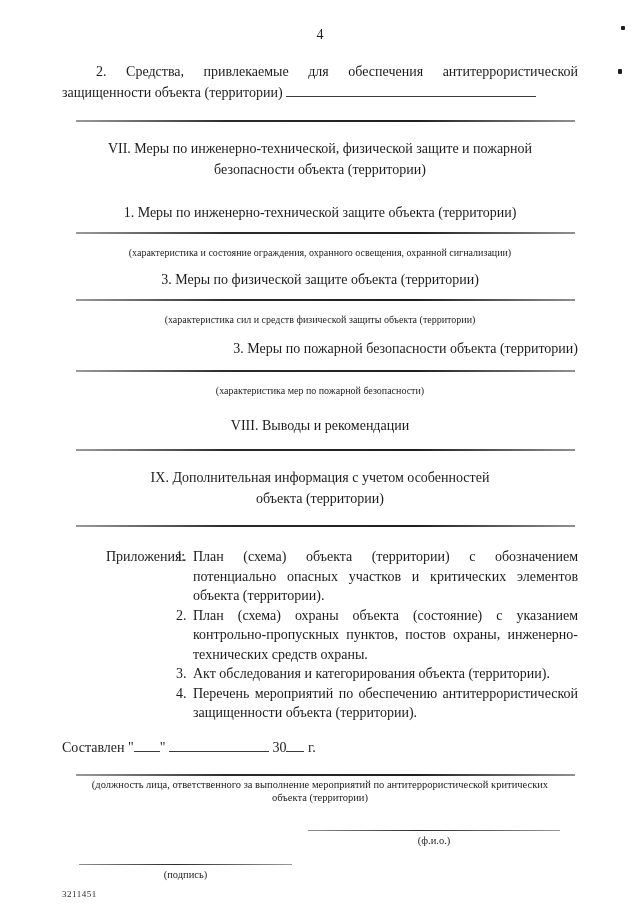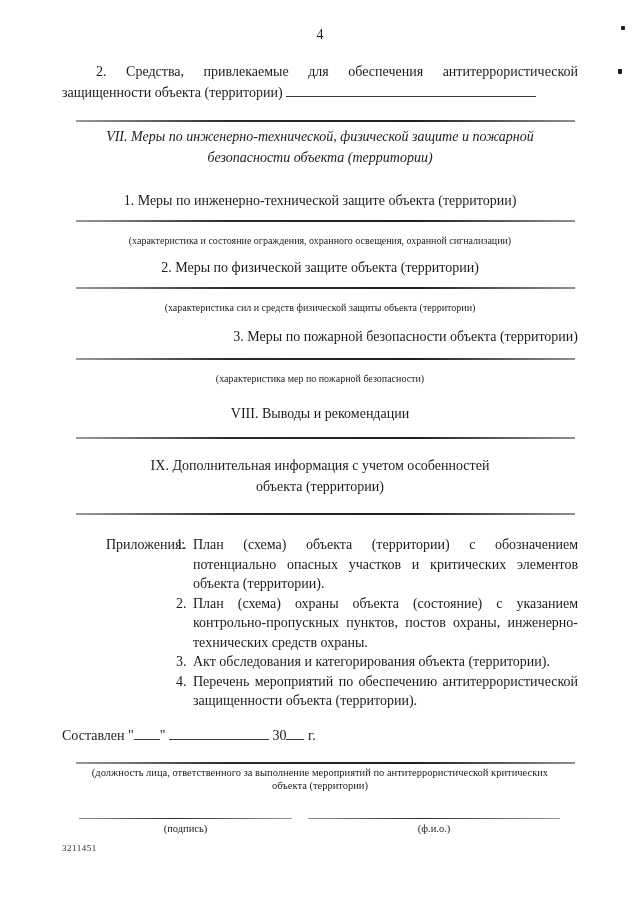--- a/index.html
+++ b/index.html
@@ -35,36 +35,36 @@
   .rule.mt13{margin-top:13px;}
   .rule.mt16{margin-top:16px;}
   .caption{
     font-size:10px;
     line-height:13px;
     text-align:center;
     margin-top:12px;
     color:#222;
   }
   .heading{text-align:center;font-weight:normal;font-size:14px;margin:0;}
-  .h-vii{margin-top:4px;font-style:italic;}
+  .h-vii{margin-top:16px;}
   .h-sub1{margin-top:22px;}
   .h-sub2{margin-top:10px;}
   .h-sub3{margin-top:12px;text-align:right;}
   .h-viii{margin-top:18px;}
   .h-ix{margin-top:16px;}
   .appendix{display:flex;margin-top:20px;line-height:19.5px;}
   .app-label{margin-left:44px;flex:none;width:70px;}
   .app-list{flex:1;}
   .app-item{display:flex;}
   .app-num{flex:none;width:17px;}
   .app-text{flex:1;text-align:justify;}
   .composed{margin-top:14px;}
   .sig-caption-wrap{font-size:10.5px;line-height:13px;text-align:center;margin-top:2px;color:#222;}
   .sig-row{display:flex;margin:26px 18px 0 17px;}
-  .sig-col-left{width:213px;}
+  .sig-col-left{width:213px;margin-top:34px;}
   .sig-gap{flex:1;}
   .sig-col-right{width:252px;}
   .sig-line{height:1.6px;background:linear-gradient(to right,#8f8f8f,#2b2b2b 45%,#9a9a9a);}
   .sig-cap{font-size:10.5px;line-height:13px;text-align:center;margin-top:3px;color:#222;}
   .footer-code{margin-top:8px;font-size:9px;line-height:10px;letter-spacing:0.5px;color:#2a2a2a;}
   .speck{position:absolute;background:#1d1d1d;border-radius:1px;}
   .speck.s1{left:621px;top:26px;width:4px;height:4px;}
   .speck.s2{left:618px;top:69px;width:4px;height:5px;}
 </style>
 </head>
@@ -83,21 +83,21 @@
 
     <h2 class="heading h-vii">
       <div>VII. Меры по инженерно-технической, физической защите и пожарной</div>
       <div>безопасности объекта (территории)</div>
     </h2>
 
     <h3 class="heading h-sub1">1. Меры по инженерно-технической защите объекта (территории)</h3>
     <div class="rule mt9"></div>
     <div class="caption">(характеристика и состояние ограждения, охранного освещения, охранной сигнализации)</div>
 
-    <h3 class="heading h-sub2">2. Меры по физической защите объекта (территории)</h3>
+    <h3 class="heading h-sub2">3. Меры по физической защите объекта (территории)</h3>
     <div class="rule mt9"></div>
     <div class="caption">(характеристика сил и средств физической защиты объекта (территории)</div>
 
     <h3 class="heading h-sub3">3. Меры по пожарной безопасности объекта (территории)</h3>
     <div class="rule mt11"></div>
     <div class="caption">(характеристика мер по пожарной безопасности)</div>
 
     <h2 class="heading h-viii">VIII. Выводы и рекомендации</h2>
     <div class="rule mt13"></div>
 

